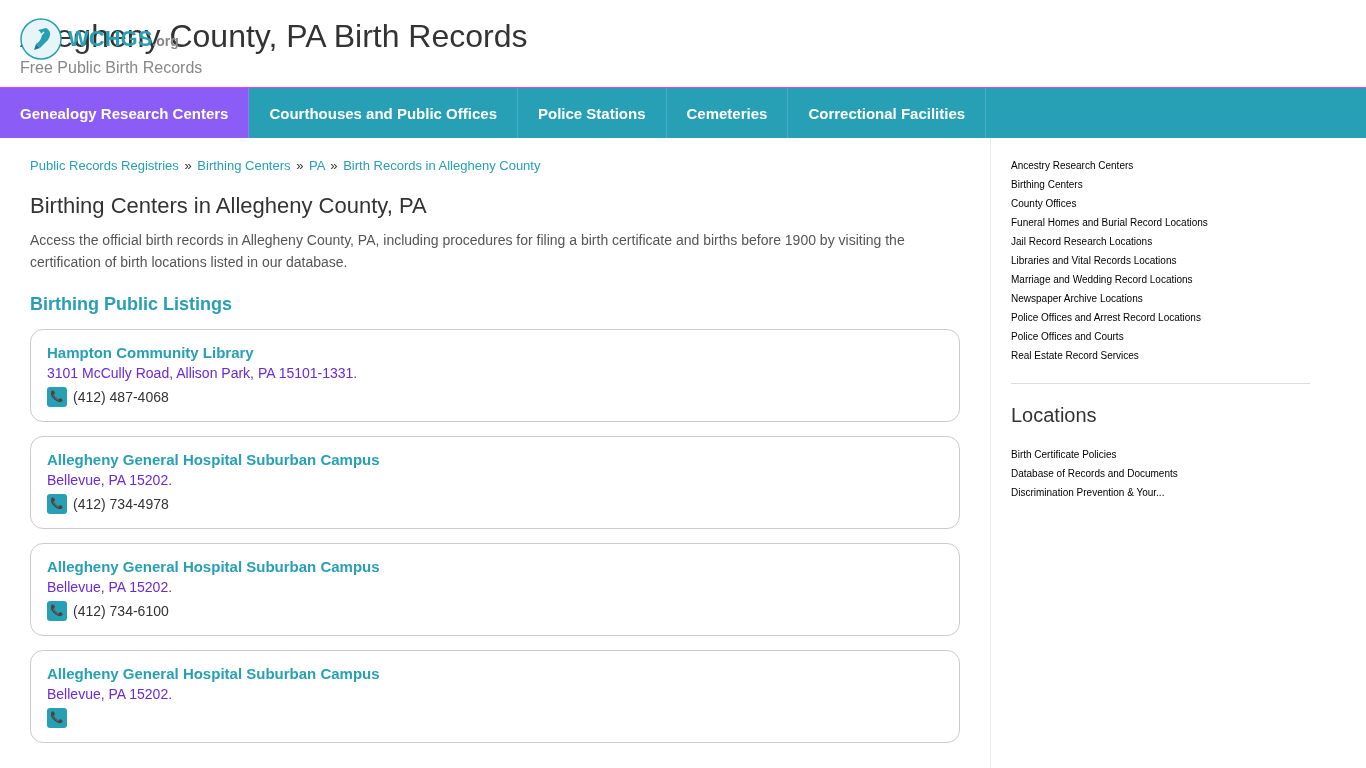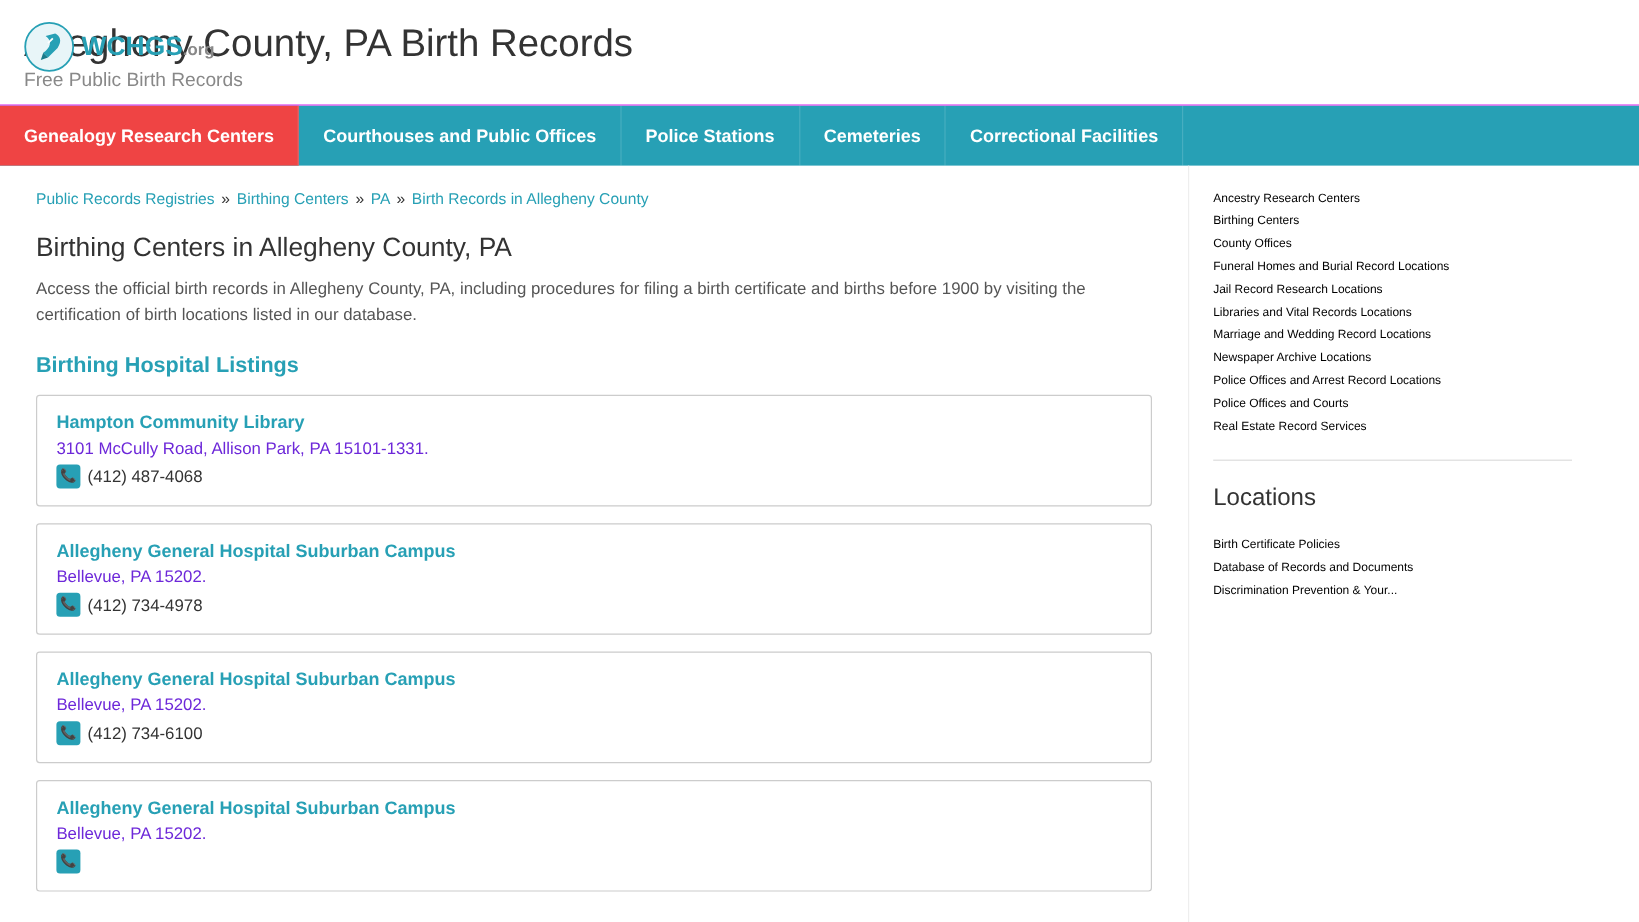--- a/index.html
+++ b/index.html
@@ -55,21 +55,21 @@
       color: #fff;
       font-size: 15px;
       font-weight: bold;
       cursor: pointer;
       display: flex;
       align-items: center;
       white-space: nowrap;
       border-right: 1px solid rgba(255,255,255,0.15);
     }
     .nav-item:first-child {
-      background-color: #ef4444;
+      background-color: #8b5cf6;
     }
 
     
     .page-layout {
       display: flex;
       max-width: 1366px;
       margin: 0 auto;
     }
     .main-content {
       flex: 1;
@@ -110,21 +110,21 @@
     }
     .listings-title {
       font-size: 18px;
       color: #27a0b5;
       margin-bottom: 14px;
     }
 
     
     .listing-card {
       border: 1px solid #ccc;
-      border-radius: 3px;
+      border-radius: 13px;
       padding: 14px 16px;
       margin-bottom: 14px;
     }
     .listing-name {
       font-size: 15px;
       font-weight: bold;
       color: #27a0b5;
       margin-bottom: 4px;
       text-decoration: none;
       cursor: pointer;
@@ -217,21 +217,21 @@
       <a href="#">Birthing Centers</a>
       <span class="sep">»</span>
       <a href="#">PA</a>
       <span class="sep">»</span>
       <a href="#">Birth Records in Allegheny County</a>
     </div>
 
     <h2 class="section-title">Birthing Centers in Allegheny County, PA</h2>
     <p class="section-desc">Access the official birth records in Allegheny County, PA, including procedures for filing a birth certificate and births before 1900 by visiting the certification of birth locations listed in our database.</p>
 
-    <h3 class="listings-title">Birthing Hospital Listings</h3>
+    <h3 class="listings-title">Birthing Public Listings</h3>
 
     <div class="listing-card">
       <div class="listing-name">Hampton Community Library</div>
       <div class="listing-address">3101 McCully Road, Allison Park, PA 15101-1331.</div>
       <div class="listing-phone">
         <span class="phone-icon">📞</span>
         <span>(412) 487-4068</span>
       </div>
     </div>
 

